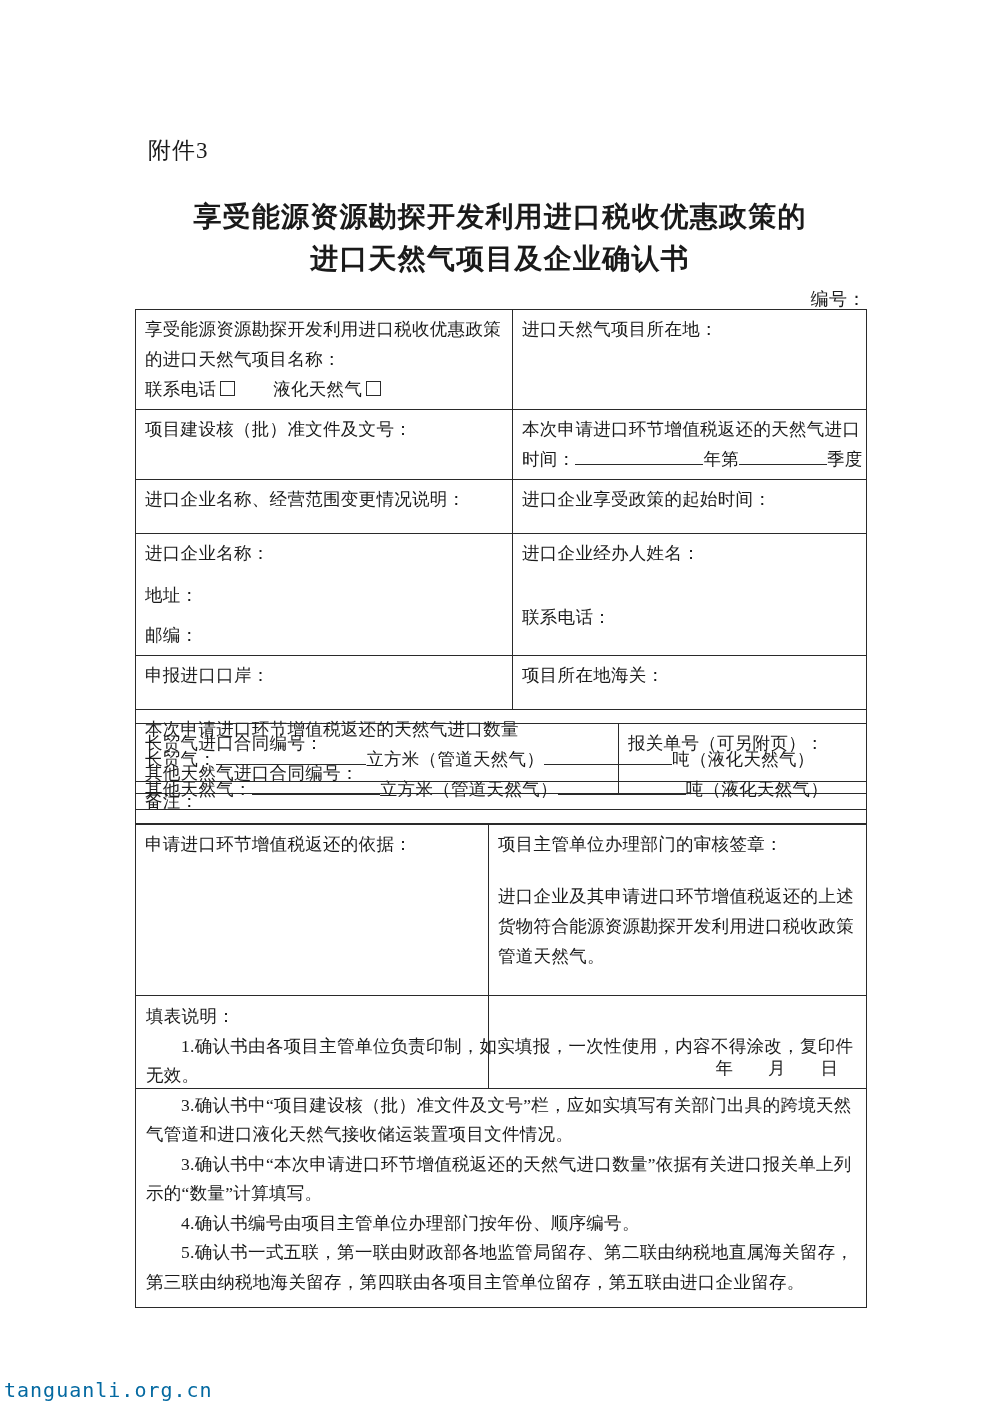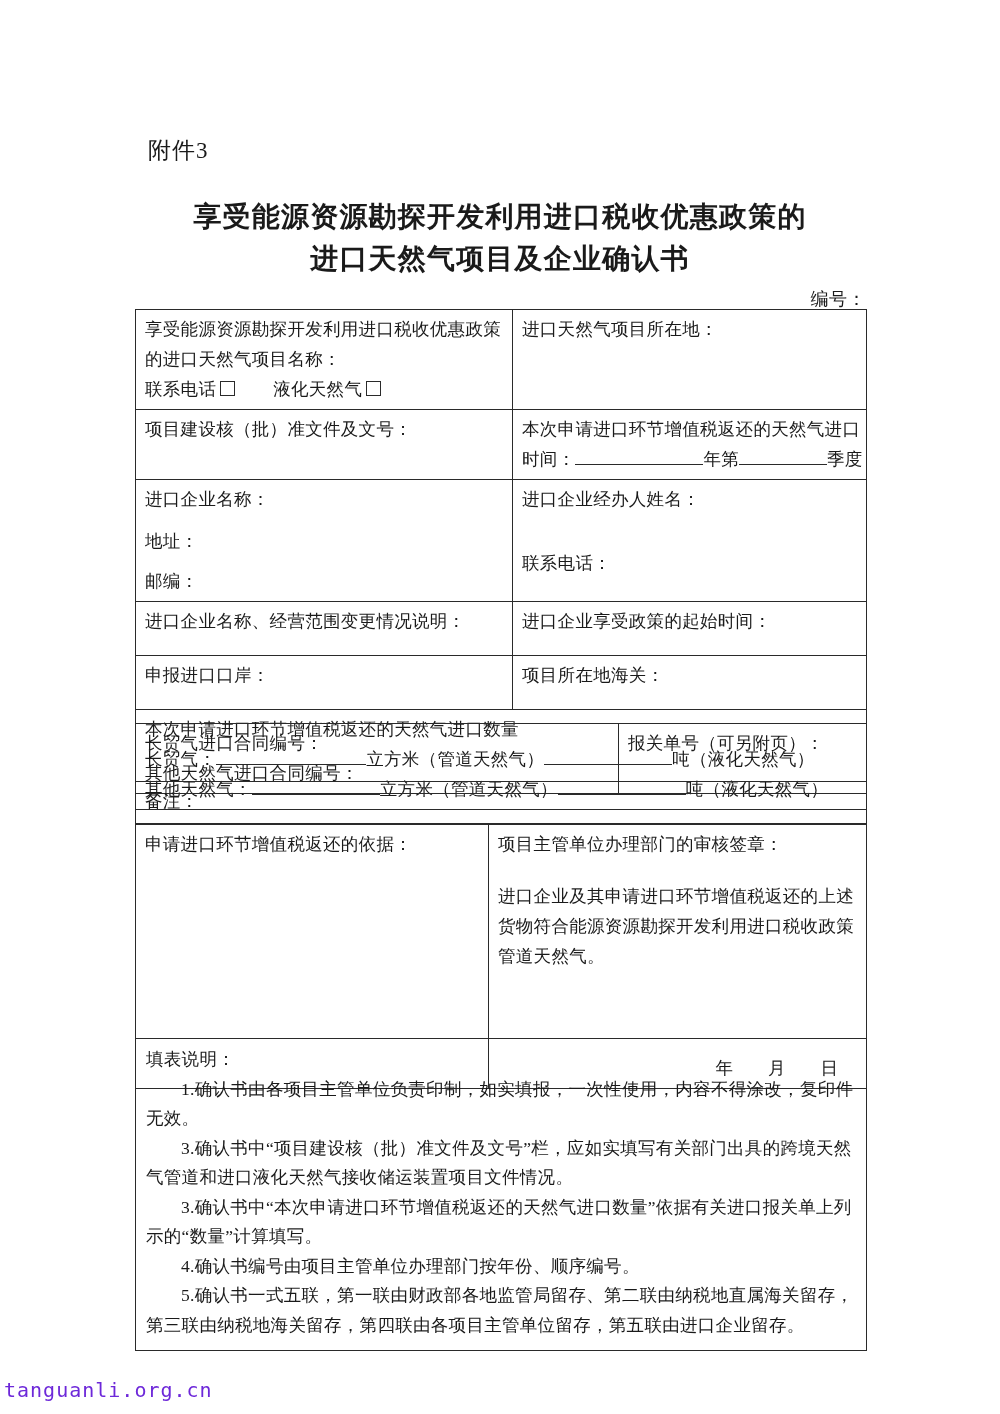--- a/index.html
+++ b/index.html
@@ -101,21 +101,21 @@
   .notes .note-head { }
   .notes .note-item { text-indent: 2em; }
 
   .watermark {
     position: absolute;
     left: 4px;
     top: 1378px;
     font-family: "DejaVu Sans Mono", monospace;
     font-size: 20px;
     letter-spacing: 1px;
-    color: #6d28d9;
+    color: #0369a1;
   }
 </style>
 </head>
 <body>
 
 <div class="page">
 
   <div class="attach-label">附件3</div>
 
   <div class="doc-title">
@@ -147,37 +147,37 @@
         <td style="height:58px">
           <div>项目建设核（批）准文件及文号：</div>
         </td>
         <td class="cell-lines">
           <div>本次申请进口环节增值税返还的天然气进口</div>
           <div><span>时间：</span><span class="blank-lg"></span><span>年第</span><span class="blank-md"></span><span>季度</span></div>
         </td>
       </tr>
 
       <tr>
+        <td style="height:44px">
+          <div>进口企业名称、经营范围变更情况说明：</div>
+        </td>
+        <td>
+          <div>进口企业享受政策的起始时间：</div>
+        </td>
+      </tr>
+
+      <tr>
         <td class="cell-lines" style="height:98px">
           <div>进口企业名称：</div>
           <div style="margin-top:12px">地址：</div>
           <div style="margin-top:10px">邮编：</div>
         </td>
         <td class="cell-lines">
           <div>进口企业经办人姓名：</div>
           <div style="margin-top:34px">联系电话：</div>
-        </td>
-      </tr>
-
-      <tr>
-        <td style="height:44px">
-          <div>进口企业名称、经营范围变更情况说明：</div>
-        </td>
-        <td>
-          <div>进口企业享受政策的起始时间：</div>
         </td>
       </tr>
 
       <tr>
         <td style="height:44px">
           <div>申报进口口岸：</div>
         </td>
         <td>
           <div>项目所在地海关：</div>
         </td>
@@ -240,21 +240,21 @@
             <div>进口企业及其申请进口环节增值税返还的上述</div>
             <div>货物符合能源资源勘探开发利用进口税收政策</div>
             <div>管道天然气。</div>
           </div>
           <div class="sign-date"><span>年</span><span>月</span><span>日</span></div>
         </td>
       </tr>
     </tbody>
   </table>
 
-  <table class="form-table" style="top:1038px; border-top:none">
+  <table class="form-table" style="top:995px; border-top:none">
     <colgroup>
         <col style="width:731px">
       </colgroup>
     <tbody>
       <tr>
         <td class="notes" style="padding:6px 10px 10px 10px">
           <div class="note-head">填表说明：</div>
           <div class="note-item">1.确认书由各项目主管单位负责印制，如实填报，一次性使用，内容不得涂改，复印件无效。</div>
           <div class="note-item">3.确认书中“项目建设核（批）准文件及文号”栏，应如实填写有关部门出具的跨境天然气管道和进口液化天然气接收储运装置项目文件情况。</div>
           <div class="note-item">3.确认书中“本次申请进口环节增值税返还的天然气进口数量”依据有关进口报关单上列示的“数量”计算填写。</div>

